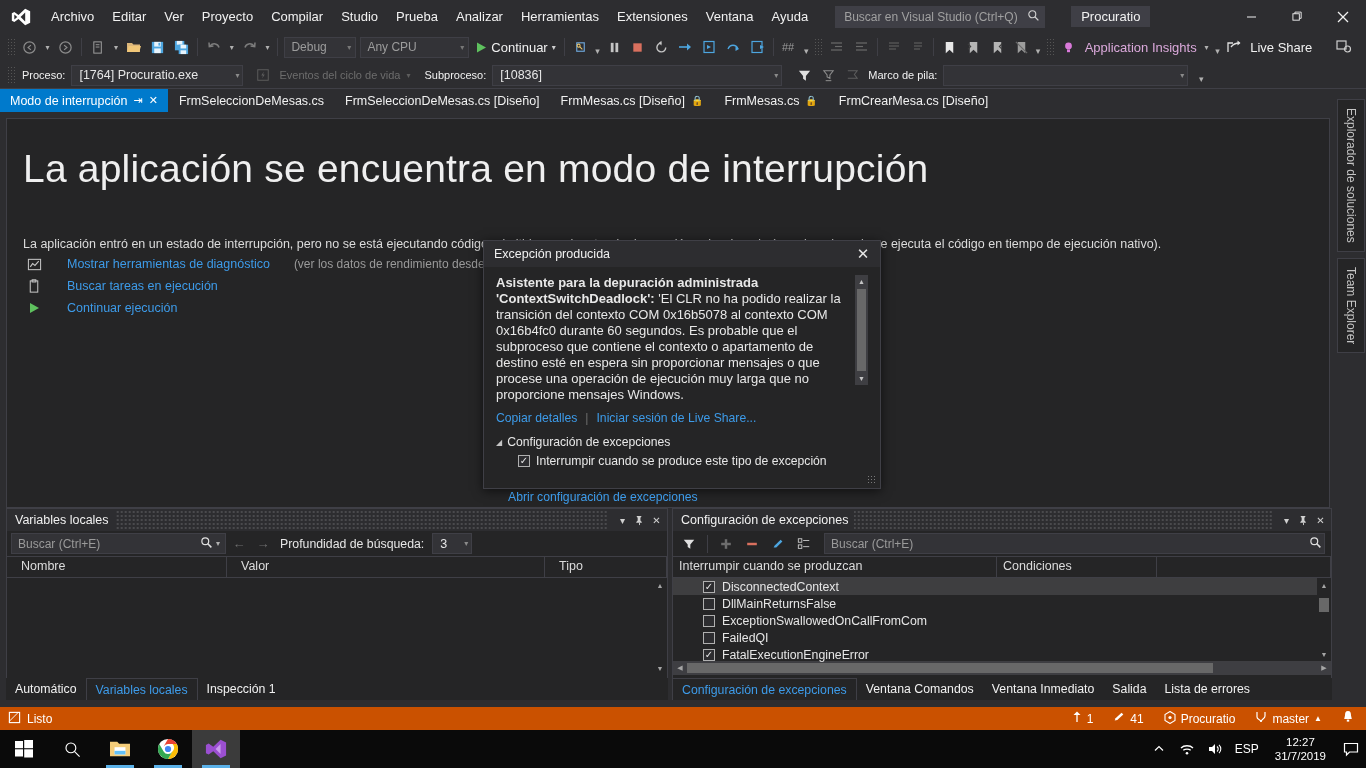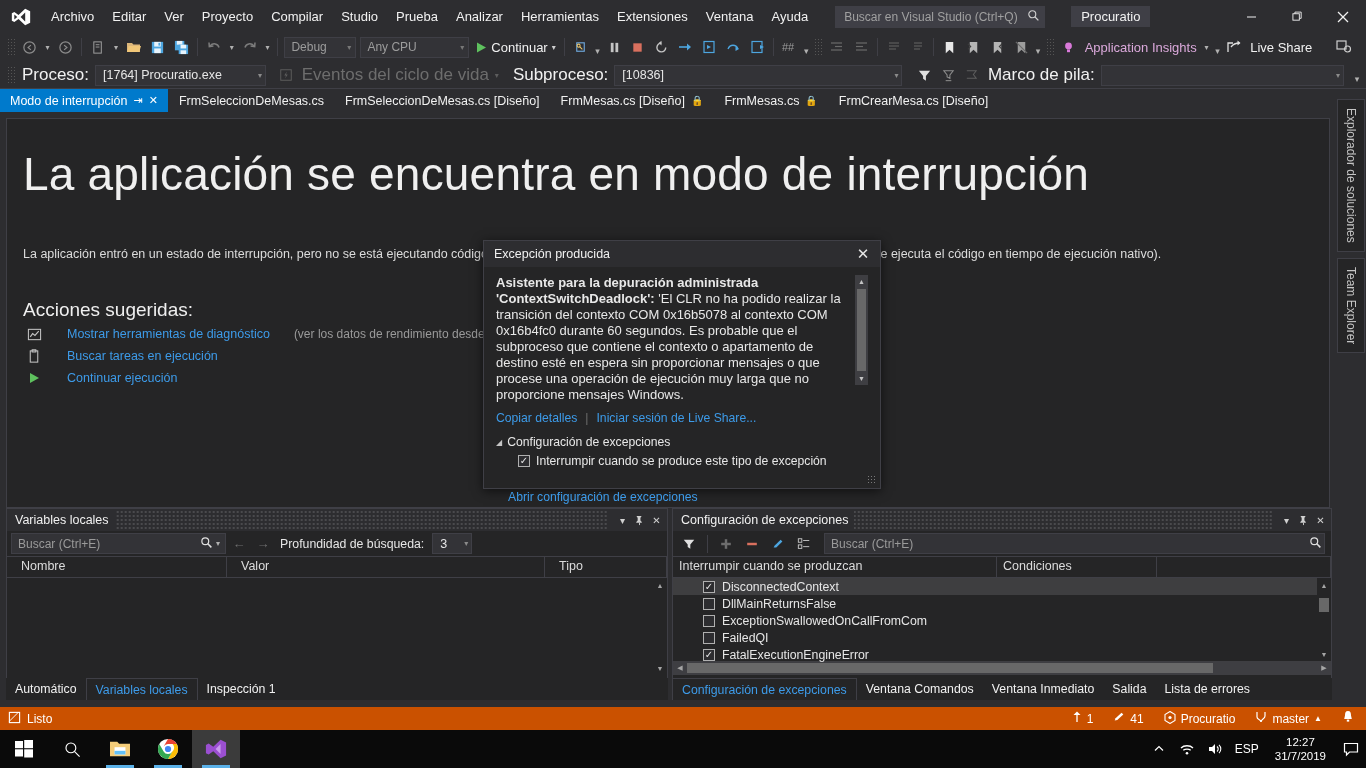--- a/index.html
+++ b/index.html
@@ -55,21 +55,21 @@
   .tb-combo .ca { color:#777; font-size: 8px; margin-left: 6px;}
   .tb-text { font-size: 13px; color: #f1f1f1; padding: 0 4px; white-space:nowrap;}
   .tb-run { display:flex; align-items:center; padding: 0 4px; }
   .tb-more { width:10px; display:flex; flex-direction:column; justify-content:flex-end; height:23px; padding-bottom:3px; color:#b0b0b0; font-size:9px; align-items:center;}
 
   
   .dbgbar {
     height: 27px; background: #2d2d30; display:flex; align-items:center; padding: 0 4px;
     border-bottom: 1px solid #3f3f46;
   }
-  .lbl { font-size: 17px; color: #f1f1f1; margin: 0 6px 0 4px; white-space:nowrap;}
+  .lbl { font-size: 11px; color: #f1f1f1; margin: 0 6px 0 4px; white-space:nowrap;}
   .lbl.dim { color: #6d6d6d; }
   .combo {
     height: 21px; background: #333337; border: 1px solid #3f3f46; color: #e6e6e6;
     font-size: 12.5px; display:flex; align-items:center; padding: 0 3px 0 7px;
     justify-content: space-between;
   }
   .combo .ca { color:#8a8a8a; font-size: 8px; margin-left: 6px; }
 
   
   .tabstrip { height: 23px; background: #2d2d30; display:flex; align-items:stretch; position:relative; }
@@ -80,21 +80,21 @@
   .tab.active { background: #007acc; color: #ffffff; }
   .tab .pin, .tab .x { font-size: 11px; color: #ffffff; }
   .tab .lock { font-size: 10px; color:#9b9b9b; }
   .tab-overflow { position:absolute; right:0; top:0; width:18px; height:23px; display:flex; align-items:center; justify-content:center; color:#cfcfcf; font-size:9px; }
 
   
   .editor {
     position: absolute; left: 6px; top: 118px; right: 36px; bottom: 260px;
     background: #252526; border: 1px solid #3f3f46; overflow: hidden;
   }
-  .ed-title { font-size: 46px; font-weight: 300; color:#efefef; padding: 28px 0 0 16px; letter-spacing:.2px;}
+  .ed-title { font-size: 39px; font-weight: 300; color:#efefef; padding: 28px 0 0 16px; letter-spacing:.2px;}
   .ed-desc { font-size: 12.5px; color:#dcdcdc; padding: 46px 0 0 16px; }
   .ed-actions-title { font-size: 19px; color:#efefef; padding: 38px 0 0 16px; font-weight:300;}
   .action-row { display:flex; align-items:center; padding: 4px 0 0 18px; gap: 24px; }
   .action-ico { width: 18px; height:18px; display:flex; align-items:center; justify-content:center; }
   .action-link { font-size: 12.5px; color:#3d9be9; }
   .action-note { font-size: 12px; color:#9a9a9a; }
 
   
   .rightdock {
     position:absolute; right:0; top:95px; width:30px; bottom:260px; background:#2d2d30;
@@ -527,21 +527,20 @@
       </div>
       <div class="tab">
         <span>FrmCrearMesa.cs [Diseño]</span>
       </div>
       <div class="tab-overflow">▾</div>
     </div>
 
   <div class="editor">
     <div class="ed-title">La aplicación se encuentra en modo de interrupción</div>
     <div class="ed-desc">La aplicación entró en un estado de interrupción, pero no se está ejecutando código admitido por el motor de depuración seleccionado (por ejemplo, solo se ejecuta el código en tiempo de ejecución nativo).</div>
-    <div class="ed-actions-title">Acciones sugeridas:</div>
     <div id="actions-root">
         <div class="action-row">
           <span class="action-ico">
             <svg width="15" height="15" viewBox="0 0 16 16">
               <rect x="1.5" y="2.5" width="13" height="11" fill="none" stroke="#c5c5c5" stroke-width="1.1"></rect>
               <polyline points="3.5,10.5 6,7 8.5,9 12.5,4.5" fill="none" stroke="#c5c5c5" stroke-width="1.2"></polyline>
             </svg>
           </span>
           <span class="action-link">Mostrar herramientas de diagnóstico</span>
           <span class="action-note">(ver los datos de rendimiento desde la aplicac</span>

